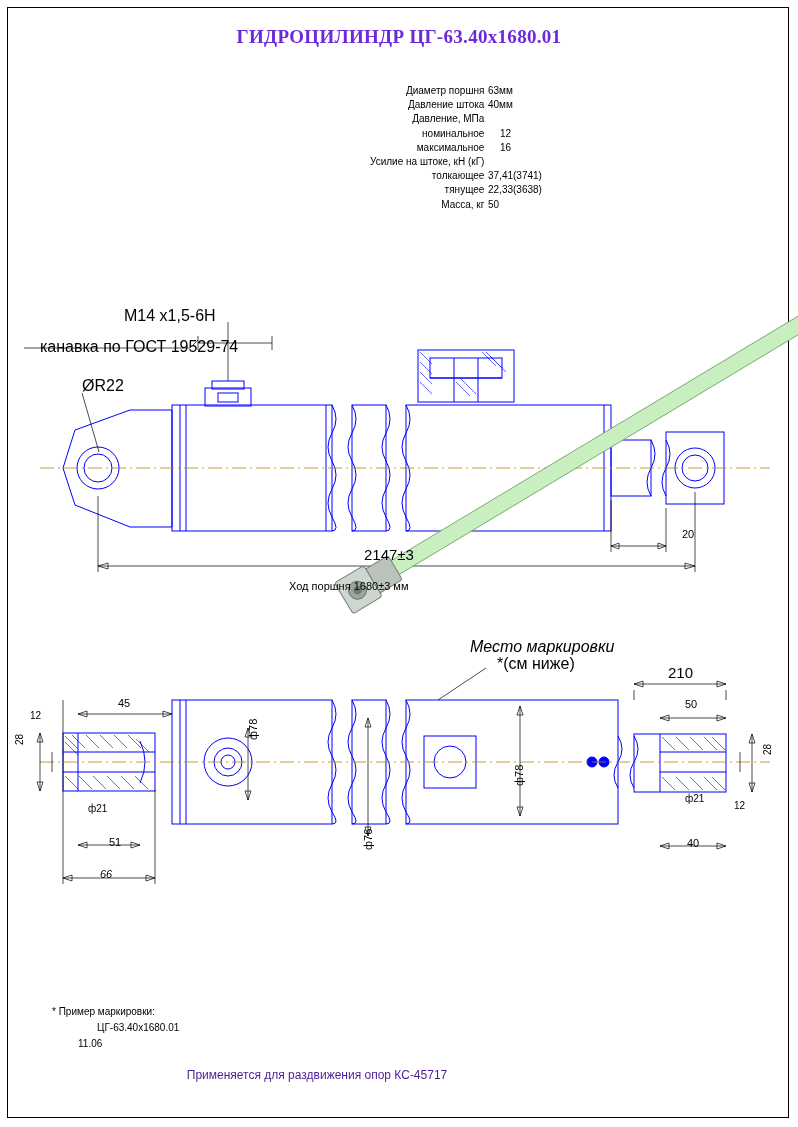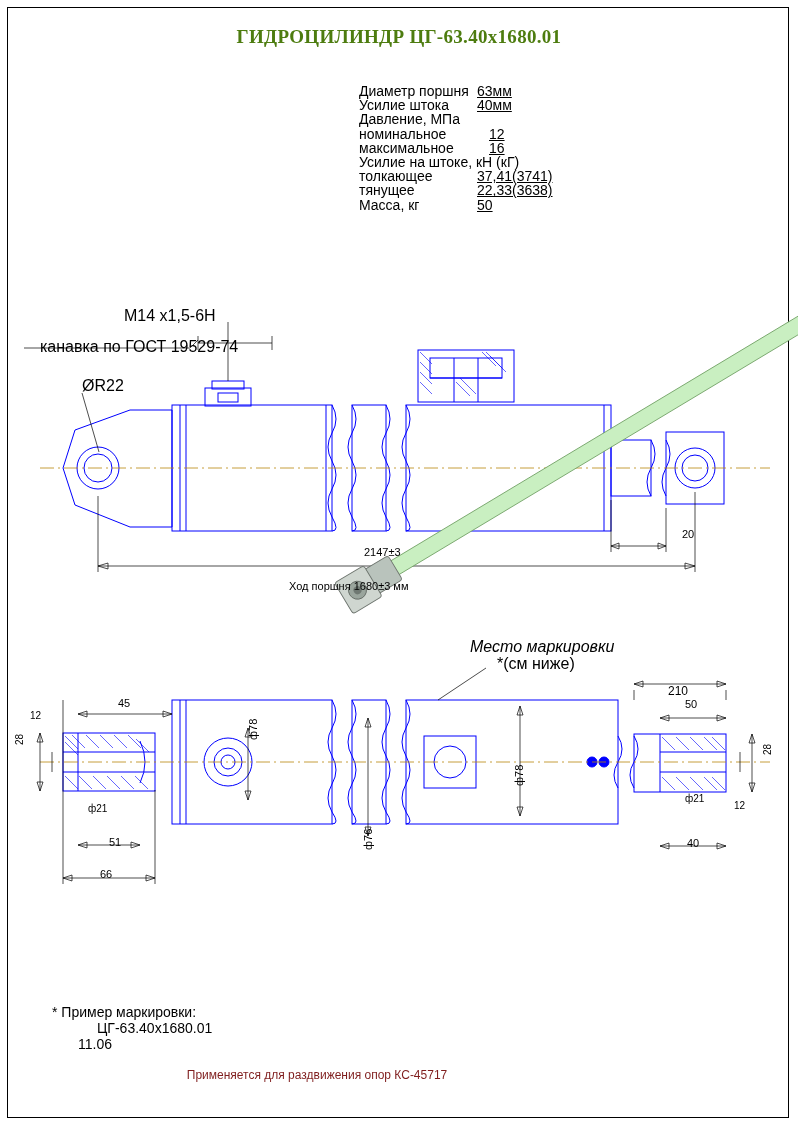--- a/index.html
+++ b/index.html
@@ -1,26 +1,26 @@
 <!DOCTYPE html>
 <html><head>
 <meta charset="utf-8">
 <style>
   html,body{margin:0;padding:0;background:#fff;}
   body{font-family:"Liberation Sans", sans-serif;}
   #page{position:relative;width:798px;height:1127px;background:#ffffff;overflow:hidden;}
   .frame{position:absolute;left:7px;top:7px;width:782px;height:1111px;border:1px solid #000;box-sizing:border-box;}
-  .title{position:absolute;left:0;top:26px;width:798px;text-align:center;font-family:"Liberation Serif",serif;font-weight:bold;font-size:19px;letter-spacing:.3px;color:#4d7c0f;}
-  .spec{position:absolute;left:359px;top:84px;font-size:14px;color:#000;line-height:14.2px;}
+  .title{position:absolute;left:0;top:26px;width:798px;text-align:center;font-family:"Liberation Serif",serif;font-weight:bold;font-size:19px;letter-spacing:.3px;color:#6d28d9;}
+  .spec{position:absolute;left:370px;top:84px;font-size:10px;color:#000;line-height:14.2px;text-align:right;}
   .spec .row{position:relative;height:14.2px;white-space:nowrap;}
-  .spec .val{position:absolute;left:118px;text-decoration:underline;}
+  .spec .val{position:absolute;left:118px;}
   .spec .val.ind{left:130px;}
   .lbl{position:absolute;font-size:16px;color:#000;white-space:nowrap;}
-  .note{position:absolute;font-size:14px;color:#000;white-space:nowrap;line-height:14px;}
-  .bottomtext{position:absolute;left:0;top:1068px;width:634px;text-align:center;font-size:12px;color:#7f1d1d;}
+  .note{position:absolute;font-size:10px;color:#000;white-space:nowrap;line-height:14px;}
+  .bottomtext{position:absolute;left:0;top:1068px;width:634px;text-align:center;font-size:12px;color:#4c1d95;}
   svg.draw{position:absolute;left:0;top:0;width:798px;height:1127px;}
   .bl{stroke:#0000ff;fill:none;stroke-width:1;}
   .blf{stroke:#0000ff;stroke-width:1;}
   .dim{stroke:#000;fill:none;stroke-width:.7;}
   .cl{stroke:#b8860b;fill:none;stroke-width:.8;stroke-dasharray:14,4,2,4;}
   .hatch{stroke:#0000ff;stroke-width:.6;}
   .rodbody{fill:#c9efc1;stroke:#6f9f63;stroke-width:.8;}
 </style>
 </head>
 <body>
@@ -226,50 +226,50 @@
       <circle cx="404" cy="-390" r="4" fill="#8aa38a" stroke="#48604a" stroke-width=".7"></circle>
       <rect x="390" y="568" width="28" height="28" rx="3" fill="#b9c3bc" stroke="#6c736d" stroke-width=".9"></rect>
       <rect x="386" y="594" width="36" height="34" rx="3" fill="#cfd6d0" stroke="#6c736d" stroke-width=".9"></rect>
       <circle cx="404" cy="612" r="9" fill="#9aa59d" stroke="#5d645e" stroke-width=".8"></circle>
       <circle cx="404" cy="612" r="4" fill="#6f7872"></circle>
     </g>
   </svg>
 
   <div class="spec">
     <div class="row"><span>Диаметр поршня</span><span class="val">63мм</span></div>
-    <div class="row"><span>Усилие штока</span><span class="val">40мм</span></div>
+    <div class="row"><span>Давление штока</span><span class="val">40мм</span></div>
     <div class="row"><span>Давление, МПа</span><span class="val"></span></div>
     <div class="row"><span>номинальное</span><span class="val ind">12</span></div>
     <div class="row"><span>максимальное</span><span class="val ind">16</span></div>
     <div class="row"><span>Усилие на штоке, кН (кГ)</span><span class="val"></span></div>
     <div class="row"><span>толкающее</span><span class="val">37,41(3741)</span></div>
     <div class="row"><span>тянущее</span><span class="val">22,33(3638)</span></div>
     <div class="row"><span>Масса, кг</span><span class="val">50</span></div>
   </div>
 
   <div class="lbl" style="left:124px;top:307px;">М14 х1,5-6Н</div>
   <div class="lbl" style="left:20px;top:338px;margin-left:20px;">канавка по ГОСТ 19529-74</div>
   <div class="lbl" style="left:82px;top:377px;">ØR22</div>
-  <div class="lbl" style="left:364px;top:546px;font-size:11px;">2147±3</div>
+  <div class="lbl" style="left:364px;top:546px;font-size:15px;">2147±3</div>
   <div class="lbl" style="left:289px;top:580px;font-size:11px;">Ход поршня 1680±3 мм</div>
   <div class="lbl" style="left:682px;top:528px;font-size:11px;">20</div>
 
   <div class="lbl" style="left:470px;top:638px;font-style:italic;">Место маркировки</div>
   <div class="lbl" style="left:497px;top:655px;">*(см ниже)</div>
 
   <div class="lbl" style="left:118px;top:697px;font-size:11px;">45</div>
   <div class="lbl" style="left:30px;top:710px;font-size:10px;">12</div>
   <div class="lbl" style="left:14px;top:745px;font-size:10px;transform:rotate(-90deg);transform-origin:left top;">28</div>
   <div class="lbl" style="left:88px;top:803px;font-size:10px;">ф21</div>
   <div class="lbl" style="left:94px;top:836px;font-size:11px;margin-left:15px;">51</div>
-  <div class="lbl" style="left:100px;top:868px;font-size:11px;">66</div>
+  <div class="lbl" style="left:100px;top:868px;font-size:11px;font-style:italic;">66</div>
   <div class="lbl" style="left:247px;top:740px;font-size:11px;transform:rotate(-90deg);transform-origin:left top;">ф78</div>
   <div class="lbl" style="left:362px;top:850px;font-size:11px;transform:rotate(-90deg);transform-origin:left top;">ф76</div>
   <div class="lbl" style="left:513px;top:786px;font-size:11px;transform:rotate(-90deg);transform-origin:left top;">ф78</div>
-  <div class="lbl" style="left:668px;top:664px;font-size:12px;margin-top:20px;">210</div>
+  <div class="lbl" style="left:668px;top:664px;font-size:15px;">210</div>
   <div class="lbl" style="left:685px;top:698px;font-size:11px;">50</div>
   <div class="lbl" style="left:762px;top:755px;font-size:10px;transform:rotate(-90deg);transform-origin:left top;">28</div>
   <div class="lbl" style="left:734px;top:800px;font-size:10px;">12</div>
   <div class="lbl" style="left:685px;top:793px;font-size:10px;">ф21</div>
   <div class="lbl" style="left:687px;top:837px;font-size:11px;">40</div>
 
   <div class="note" style="left:52px;top:1005px;">* Пример маркировки:</div>
   <div class="note" style="left:52px;top:1021px;padding-left:45px;">ЦГ-63.40x1680.01</div>
   <div class="note" style="left:78px;top:1037px;">11.06</div>
 

